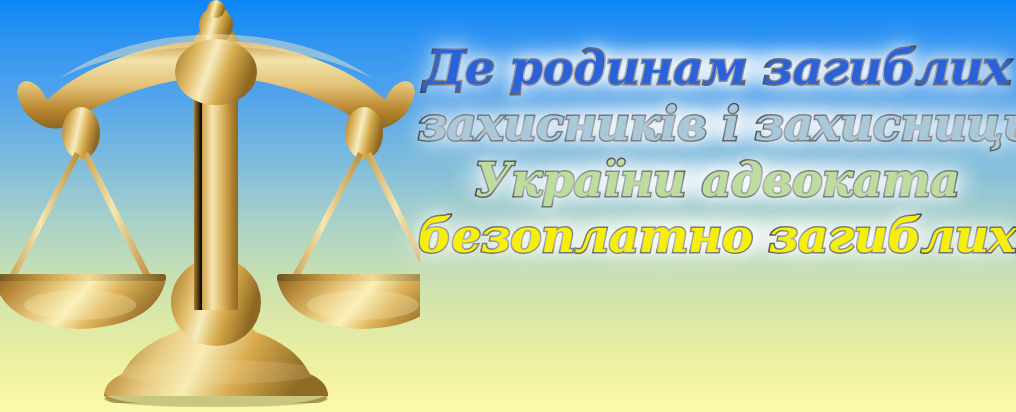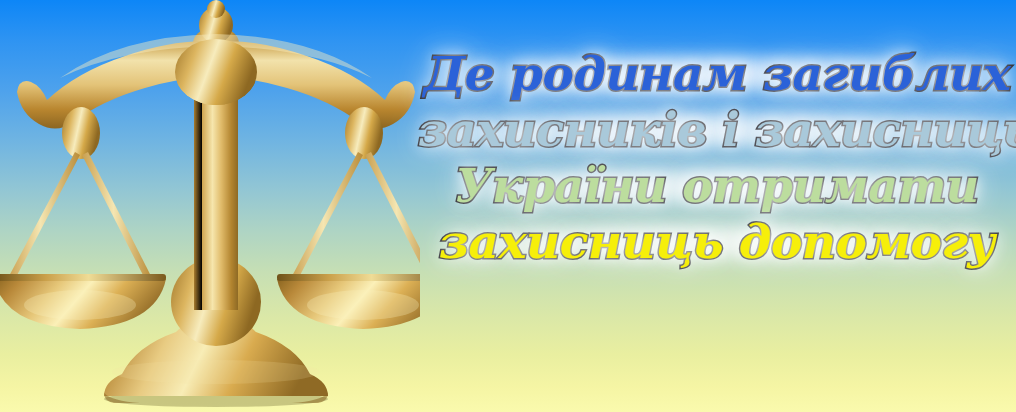--- a/index.html
+++ b/index.html
@@ -25,21 +25,21 @@
 
   
   #scales{
     position:absolute;left:0;top:0;width:420px;height:412px;
   }
   #scales svg{display:block;width:420px;height:412px;}
 
   
   #text-block{
     position:absolute;
-    left:418px;top:46px;width:598px;height:300px;
+    left:418px;top:40px;width:598px;height:300px;
     display:flex;flex-direction:column;
     align-items:center;justify-content:flex-start;
   }
   .glow-wrap{
     position:relative;
     width:100%;
     text-align:center;
     height:56px;
   }
   .headline{
@@ -213,23 +213,23 @@
       <span class="headline l1">Де родинам загиблих</span>
     </div>
 
     <div class="glow-wrap">
       <div class="halo"></div>
       <span class="headline l2">захисників і захисниць</span>
     </div>
 
     <div class="glow-wrap">
       <div class="halo"></div>
-      <span class="headline l3">України отримати</span>
-    </div>
-
-    <div class="glow-wrap">
-      <div class="halo"></div>
-      <span class="headline l4">захисниць допомогу</span>
+      <span class="headline l3">України адвоката</span>
+    </div>
+
+    <div class="glow-wrap">
+      <div class="halo"></div>
+      <span class="headline l4">безоплатно загиблих</span>
     </div>
 
 
   </div>
 </div>
 
 </body></html>

